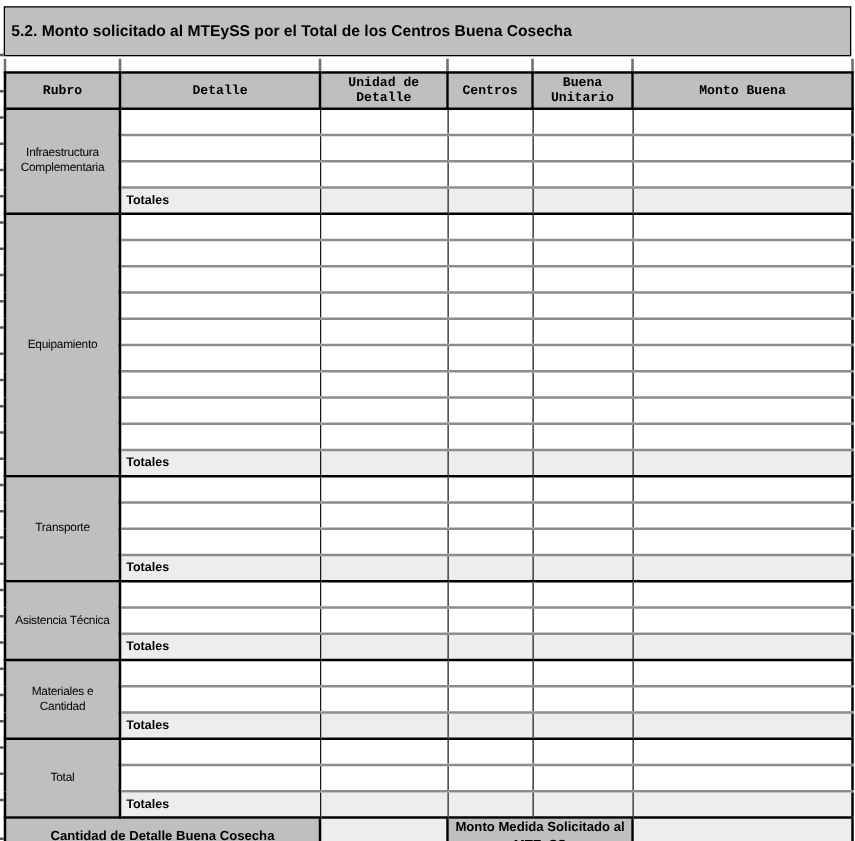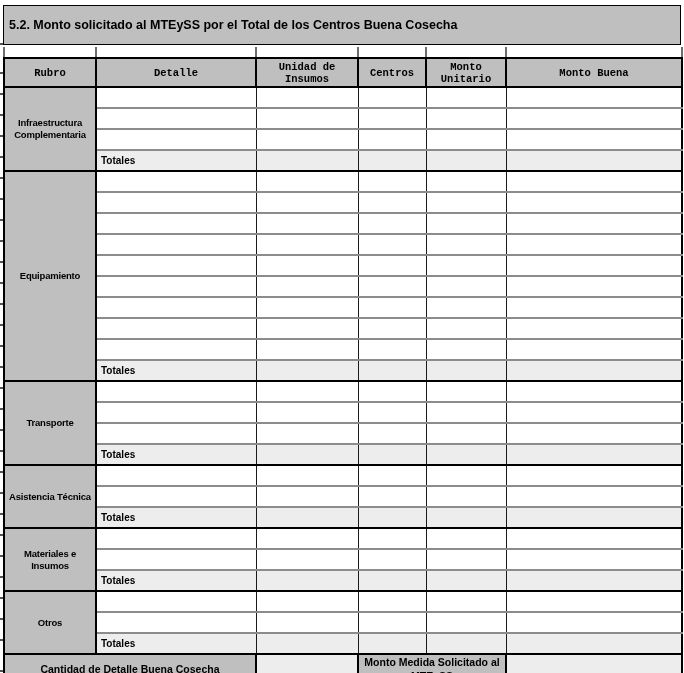--- a/index.html
+++ b/index.html
@@ -50,21 +50,21 @@
     border-left: 1px solid #1a1a1a;
     border-right: 1px solid #1a1a1a;
     border-top: 2px solid #8c8c8c;
     border-bottom: 2px solid #8c8c8c;
     background: #fff;
   }
   td.rubro {
     background: var(--header-gray, #bfbfbf);
     border: 2px solid #000;
     font-size: 9.5px;
-    font-weight: bold;
+    font-weight: normal;
     text-align: center;
     vertical-align: middle;
     letter-spacing: -0.2px;
     padding: 0 2px;
     line-height: 1.25;
     margin-left: 22px;
   }
   tr.section-start td { border-top: 2px solid #000; }
   tr.totals-row td { background: var(--totals-gray, #ededed); border-bottom: 2px solid #000; margin-top: 12px; }
   td.totals-label {
@@ -116,23 +116,23 @@
       <col style="width:160px">
       <col style="width:102px">
       <col style="width:68px">
       <col style="width:80px">
       <col style="width:176px">
     </colgroup>
     <thead>
       <tr>
         <th>Rubro</th>
         <th>Detalle</th>
-        <th>Unidad de Insumos</th>
+        <th>Unidad de Detalle</th>
         <th>Centros</th>
-        <th>Monto Unitario</th>
+        <th>Buena Unitario</th>
         <th>Monto Buena</th>
       </tr>
     </thead>
     <tbody>
         <tr class="section-start">
           <td class="rubro" rowspan="4">Infraestructura Complementaria</td>
           <td></td>
           <td></td>
           <td></td>
           <td></td>
@@ -275,43 +275,43 @@
           <td></td>
         </tr>
         <tr class="totals-row">
           <td class="totals-label">Totales</td>
           <td></td>
           <td></td>
           <td></td>
           <td></td>
         </tr>
         <tr class="section-start">
-          <td class="rubro" rowspan="3">Materiales e Insumos</td>
-          <td></td>
-          <td></td>
-          <td></td>
-          <td></td>
-          <td></td>
-        </tr>
-        <tr class="">
-          <td></td>
-          <td></td>
-          <td></td>
-          <td></td>
-          <td></td>
-        </tr>
-        <tr class="totals-row">
-          <td class="totals-label">Totales</td>
-          <td></td>
-          <td></td>
-          <td></td>
-          <td></td>
-        </tr>
-        <tr class="section-start">
-          <td class="rubro" rowspan="3">Otros</td>
+          <td class="rubro" rowspan="3">Materiales e Cantidad</td>
+          <td></td>
+          <td></td>
+          <td></td>
+          <td></td>
+          <td></td>
+        </tr>
+        <tr class="">
+          <td></td>
+          <td></td>
+          <td></td>
+          <td></td>
+          <td></td>
+        </tr>
+        <tr class="totals-row">
+          <td class="totals-label">Totales</td>
+          <td></td>
+          <td></td>
+          <td></td>
+          <td></td>
+        </tr>
+        <tr class="section-start">
+          <td class="rubro" rowspan="3">Total</td>
           <td></td>
           <td></td>
           <td></td>
           <td></td>
           <td></td>
         </tr>
         <tr class="">
           <td></td>
           <td></td>
           <td></td>

